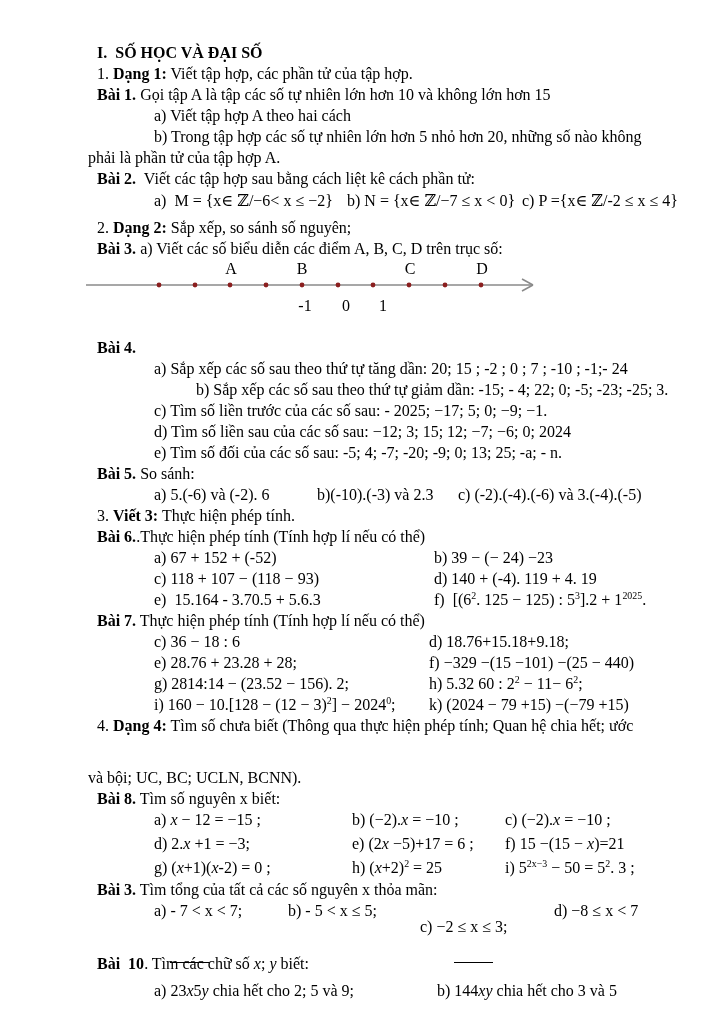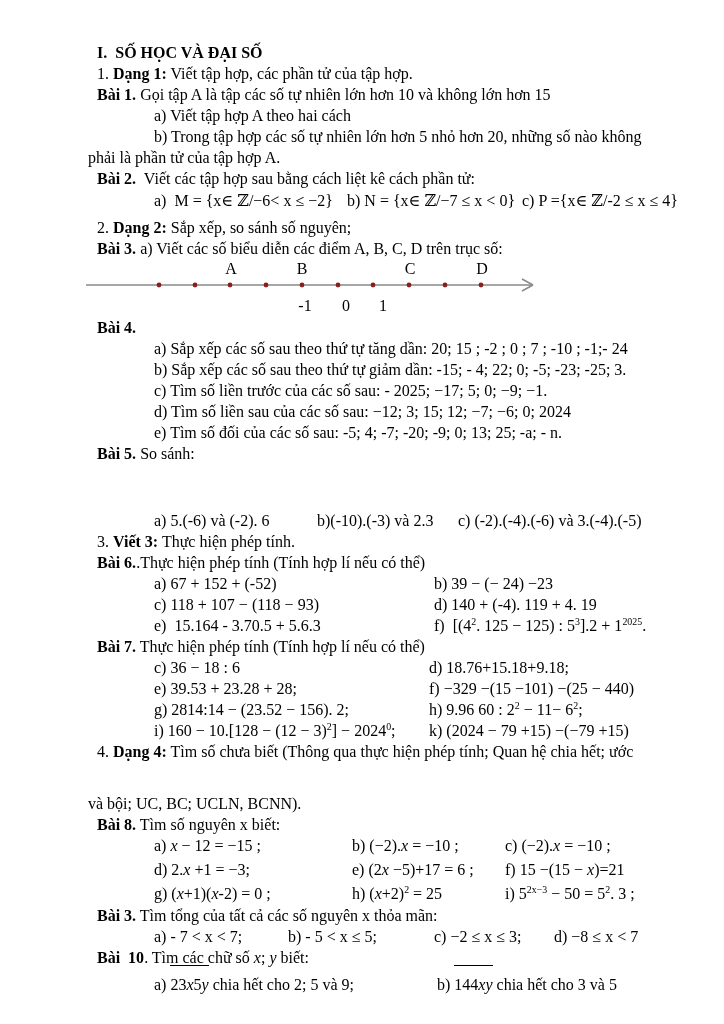--- a/index.html
+++ b/index.html
@@ -10,21 +10,21 @@
     font-family:"Liberation Serif","DejaVu Serif",serif;
     font-size:16px;
   }
   #doc-lines{position:absolute;left:0;top:44px;width:724px;}
   .line{position:relative;width:636px;}
   .part{position:absolute;top:0;white-space:pre;}
   .seg{white-space:pre;}
   .b{font-weight:bold;}
   .i{font-style:italic;}
   .sup{vertical-align:super;font-size:0.62em;line-height:0;}
-  .ov{border-top:1.2px solid #000;padding-top:10px;}
+  .ov{border-top:1.2px solid #000;padding-top:19px;}
   svg text{font-family:"Liberation Serif","DejaVu Serif",serif;font-size:16px;fill:#000;}
 </style>
 </head>
 <body>
 
 <div class="page">
   <div id="doc-lines">
       <div class="line" style="height: 21px;">
         <span class="part" style="left: 97px;"><span class="seg b">I.  SỐ HỌC VÀ ĐẠI SỐ</span></span>
       </div>
@@ -72,78 +72,78 @@
         <circle cx="445" cy="24" r="2.4" fill="#8b1f1f"></circle>
         <circle cx="481" cy="24" r="2.4" fill="#8b1f1f"></circle>
         <text x="231" y="13" text-anchor="middle">A</text>
         <text x="302" y="13" text-anchor="middle">B</text>
         <text x="410" y="13" text-anchor="middle">C</text>
         <text x="482" y="13" text-anchor="middle">D</text>
         <text x="305" y="50" text-anchor="middle">-1</text>
         <text x="346" y="50" text-anchor="middle">0</text>
         <text x="383" y="50" text-anchor="middle">1</text>
       </svg>
-      <div class="line" style="height: 21px;">
+      <div class="line" style="height: 21px; margin-top: 20px;">
         <span class="part" style="left: 97px;"><span class="seg b">Bài 4.</span></span>
       </div>
       <div class="line" style="height: 21px;">
         <span class="part" style="left: 154px;"><span class="seg">a) Sắp xếp các số sau theo thứ tự tăng dần: 20; 15 ; -2 ; 0 ; 7 ; -10 ; -1;- 24</span></span>
       </div>
-      <div class="line" style="height: 21px;">
+      <div class="line" style="height: 21px; margin-left: 42px;">
         <span class="part" style="left: 154px;"><span class="seg">b) Sắp xếp các số sau theo thứ tự giảm dần: -15; - 4; 22; 0; -5; -23; -25; 3.</span></span>
       </div>
       <div class="line" style="height: 21px;">
         <span class="part" style="left: 154px;"><span class="seg">c) Tìm số liền trước của các số sau: - 2025; −17; 5; 0; −9; −1.</span></span>
       </div>
       <div class="line" style="height: 21px;">
         <span class="part" style="left: 154px;"><span class="seg">d) Tìm số liền sau của các số sau: −12; 3; 15; 12; −7; −6; 0; 2024</span></span>
       </div>
       <div class="line" style="height: 21px;">
         <span class="part" style="left: 154px;"><span class="seg">e) Tìm số đối của các số sau: -5; 4; -7; -20; -9; 0; 13; 25; -a; - n.</span></span>
       </div>
       <div class="line" style="height: 21px;">
         <span class="part" style="left: 97px;"><span class="seg b">Bài 5.</span><span class="seg"> So sánh:</span></span>
       </div>
-      <div class="line" style="height: 21px; margin-top: 46px;">
+      <div class="line" style="height: 21px;">
         <span class="part" style="left: 154px;"><span class="seg">a) 5.(-6) và (-2). 6</span></span>
         <span class="part" style="left: 317px;"><span class="seg">b)(-10).(-3) và 2.3</span></span>
         <span class="part" style="left: 458px;"><span class="seg">c) (-2).(-4).(-6) và 3.(-4).(-5)</span></span>
       </div>
       <div class="line" style="height: 21px;">
         <span class="part" style="left: 97px;"><span class="seg">3. </span><span class="seg b">Viết 3:</span><span class="seg"> Thực hiện phép tính.</span></span>
       </div>
       <div class="line" style="height: 21px;">
         <span class="part" style="left: 97px;"><span class="seg b">Bài 6.</span><span class="seg">.Thực hiện phép tính (Tính hợp lí nếu có thể)</span></span>
       </div>
       <div class="line" style="height: 21px;">
         <span class="part" style="left: 154px;"><span class="seg">a) 67 + 152 + (-52)</span></span>
         <span class="part" style="left: 434px;"><span class="seg">b) 39 − (− 24) −23</span></span>
       </div>
       <div class="line" style="height: 21px;">
         <span class="part" style="left: 154px;"><span class="seg">c) 118 + 107 − (118 − 93)</span></span>
         <span class="part" style="left: 434px;"><span class="seg">d) 140 + (-4). 119 + 4. 19</span></span>
       </div>
       <div class="line" style="height: 21px; text-decoration: underline;">
         <span class="part" style="left: 154px;"><span class="seg">e)  15.164 - 3.70.5 + 5.6.3</span></span>
-        <span class="part" style="left: 434px;"><span class="seg">f)  [(4</span><span class="seg sup">2</span><span class="seg">. 125 − 125) : 5</span><span class="seg sup">3</span><span class="seg">].2 + 1</span><span class="seg sup">2025</span><span class="seg">.</span></span>
+        <span class="part" style="left: 434px;"><span class="seg">f)  [(6</span><span class="seg sup">2</span><span class="seg">. 125 − 125) : 5</span><span class="seg sup">3</span><span class="seg">].2 + 1</span><span class="seg sup">2025</span><span class="seg">.</span></span>
       </div>
       <div class="line" style="height: 21px;">
         <span class="part" style="left: 97px;"><span class="seg b">Bài 7.</span><span class="seg"> Thực hiện phép tính (Tính hợp lí nếu có thể)</span></span>
       </div>
       <div class="line" style="height: 21px;">
         <span class="part" style="left: 154px;"><span class="seg">c) 36 − 18 : 6</span></span>
         <span class="part" style="left: 429px;"><span class="seg">d) 18.76+15.18+9.18;</span></span>
       </div>
       <div class="line" style="height: 21px;">
-        <span class="part" style="left: 154px;"><span class="seg">e) 39.53 + 23.28 + 28;</span></span>
+        <span class="part" style="left: 154px;"><span class="seg">e) 28.76 + 23.28 + 28;</span></span>
         <span class="part" style="left: 429px;"><span class="seg">f) −329 −(15 −101) −(25 − 440)</span></span>
       </div>
       <div class="line" style="height: 21px;">
         <span class="part" style="left: 154px;"><span class="seg">g) 2814:14 − (23.52 − 156). 2;</span></span>
-        <span class="part" style="left: 429px;"><span class="seg">h) 9.96 60 : 2</span><span class="seg sup">2</span><span class="seg"> − 11− 6</span><span class="seg sup">2</span><span class="seg">;</span></span>
+        <span class="part" style="left: 429px;"><span class="seg">h) 5.32 60 : 2</span><span class="seg sup">2</span><span class="seg"> − 11− 6</span><span class="seg sup">2</span><span class="seg">;</span></span>
       </div>
       <div class="line" style="height: 21px;">
         <span class="part" style="left: 154px;"><span class="seg">i) 160 − 10.[128 − (12 − 3)</span><span class="seg sup">2</span><span class="seg">] − 2024</span><span class="seg sup">0</span><span class="seg">;</span></span>
         <span class="part" style="left: 429px;"><span class="seg">k) (2024 − 79 +15) −(−79 +15)</span></span>
       </div>
       <div class="line" style="height: 21px;">
         <span class="part" style="left: 97px;"><span class="seg">4. </span><span class="seg b">Dạng 4:</span><span class="seg"> Tìm số chưa biết (Thông qua thực hiện phép tính; Quan hệ chia hết; ước</span></span>
       </div>
       <div class="line" style="height: 21px; margin-top: 31px;">
         <span class="part" style="left: 88px;"><span class="seg">và bội; UC, BC; UCLN, BCNN).</span></span>
@@ -165,24 +165,24 @@
         <span class="part" style="left: 154px;"><span class="seg">g) (</span><span class="seg i">x</span><span class="seg">+1)(</span><span class="seg i">x</span><span class="seg">-2) = 0 ;</span></span>
         <span class="part" style="left: 352px;"><span class="seg">h) (</span><span class="seg i">x</span><span class="seg">+2)</span><span class="seg sup">2</span><span class="seg"> = 25</span></span>
         <span class="part" style="left: 505px;"><span class="seg">i) 5</span><span class="seg sup">2x−3</span><span class="seg"> − 50 = 5</span><span class="seg sup">2</span><span class="seg">. 3 ;</span></span>
       </div>
       <div class="line" style="height: 21px;">
         <span class="part" style="left: 97px;"><span class="seg b">Bài 3.</span><span class="seg"> Tìm tổng của tất cả các số nguyên x thỏa mãn:</span></span>
       </div>
       <div class="line" style="height: 21px; padding-left: 20px;">
         <span class="part" style="left: 154px;"><span class="seg">a) - 7 &lt; x &lt; 7;</span></span>
         <span class="part" style="left: 288px;"><span class="seg">b) - 5 &lt; x ≤ 5;</span></span>
-        <span class="part" style="left: 434px;"><span class="seg">c) −2 ≤ x ≤ 3;</span></span>
+        <span class="part" style="left: 420px; margin-top: 16px;"><span class="seg">c) −2 ≤ x ≤ 3;</span></span>
         <span class="part" style="left: 554px;"><span class="seg">d) −8 ≤ x &lt; 7</span></span>
       </div>
-      <div class="line" style="height: 27px;">
+      <div class="line" style="height: 27px; margin-top: 32px;">
         <span class="part" style="left: 97px;"><span class="seg b">Bài  10</span><span class="seg">. Tìm các chữ số </span><span class="seg i">x</span><span class="seg">; </span><span class="seg i">y</span><span class="seg"> biết:</span></span>
       </div>
       <div class="line" style="height: 21px;">
         <span class="part" style="left: 154px;"><span class="seg">a) </span><span class="seg ov">23</span><span class="seg i ov">x</span><span class="seg ov">5</span><span class="seg i ov">y</span><span class="seg"> chia hết cho 2; 5 và 9;</span></span>
         <span class="part" style="left: 437px;"><span class="seg">b) </span><span class="seg ov">144</span><span class="seg i ov">xy</span><span class="seg"> chia hết cho 3 và 5</span></span>
       </div>
     </div>
 </div>
 
 </body></html>

